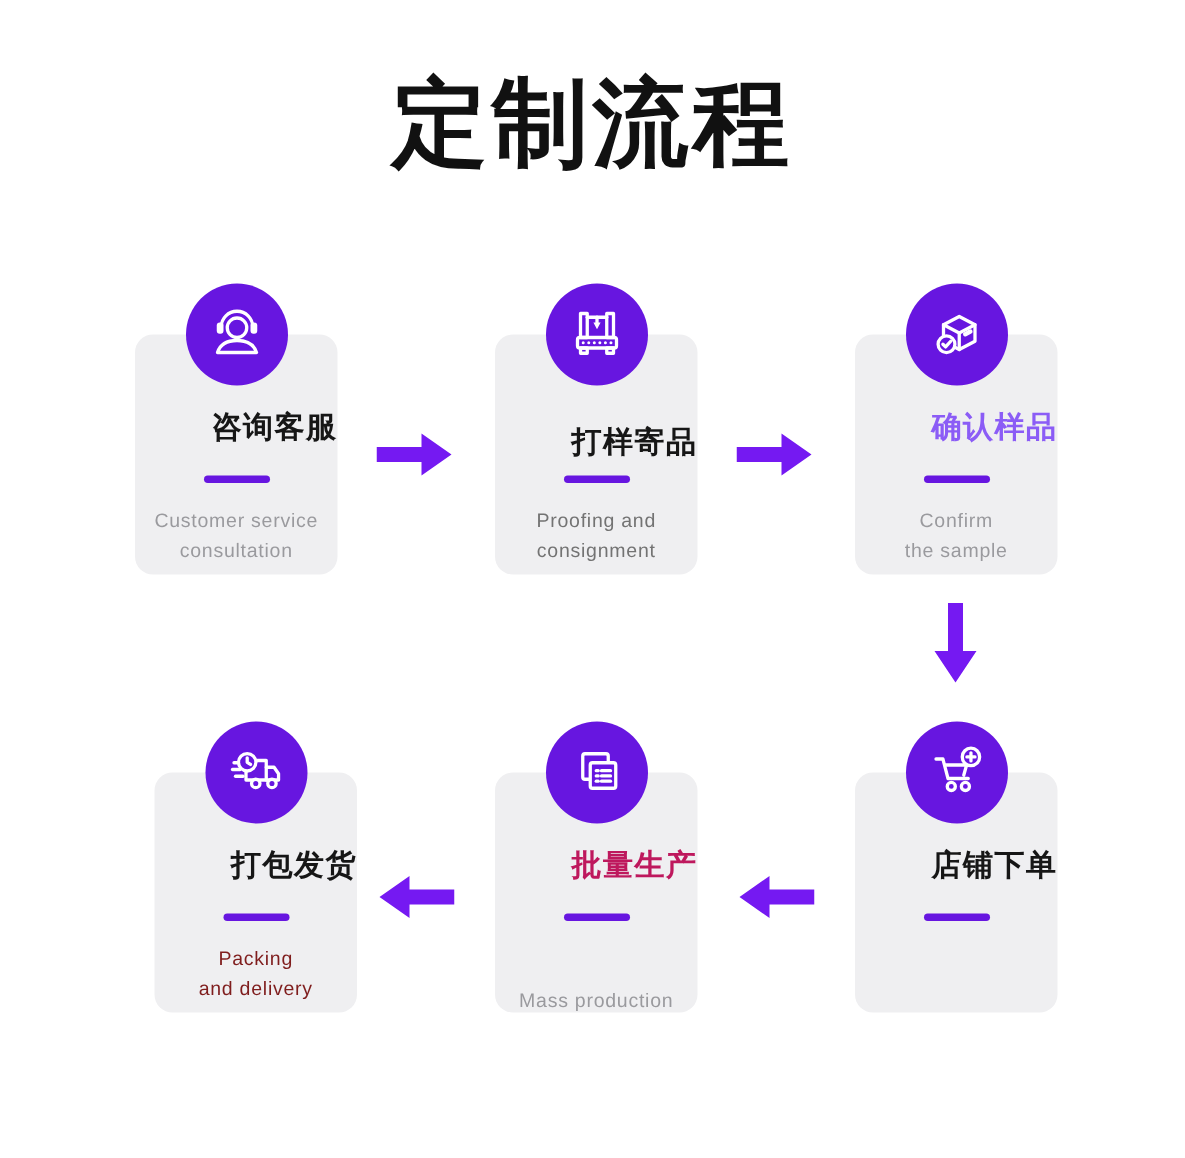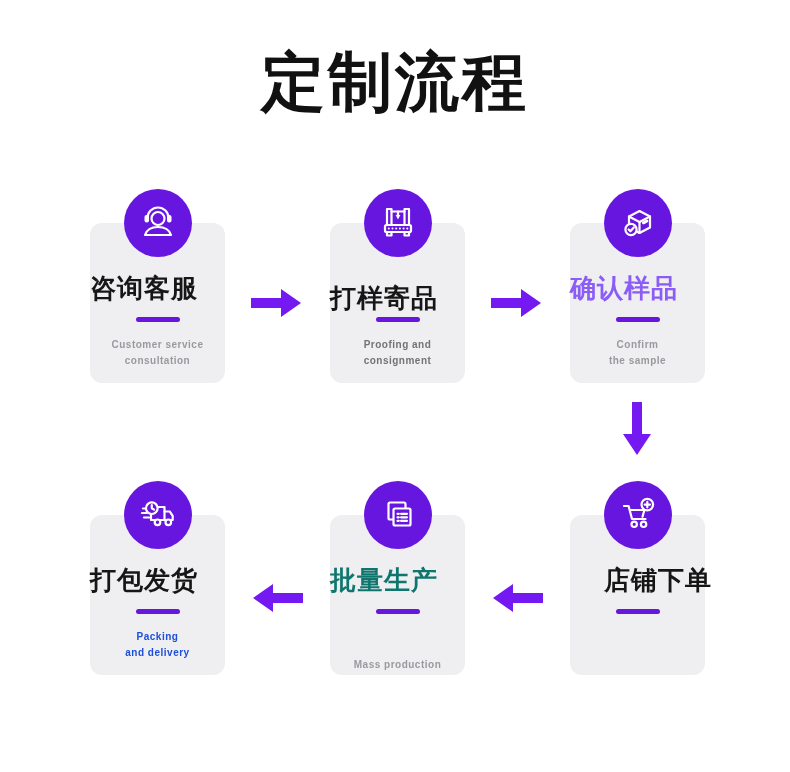--- a/index.html
+++ b/index.html
@@ -22,44 +22,44 @@
     position:absolute;
     width:135px; height:160px;
     background:#efeff1;
     border-radius:12px;
   }
   .r1c1 { left:90px;  top:223px; }
   .r1c2 { left:330px; top:223px; }
   .r1c3 { left:570px; top:223px; }
   .r2c3 { left:570px; top:515px; }
   .r2c2 { left:330px; top:515px; }
-  .r2c1 { left:90px;  top:515px; }
+  .r2c1 { left:103px;  top:515px; }
   .icon-circle {
     position:absolute; top:-34px; left:50%;
     transform:translateX(-50%);
     width:68px; height:68px; border-radius:50%;
     background:#6716e0;
     display:flex; align-items:center; justify-content:center;
   }
   .card-title {
     position:absolute; top:48px; left:0; width:100%;
-    text-align:left;
-    font-size:26px; font-weight:800; letter-spacing:1px;
+    text-align:right;
+    font-size:20px; font-weight:800; letter-spacing:1px;
     color:#161616; white-space:nowrap;
   }
   .divider {
     position:absolute; top:94px; left:50%;
     transform:translateX(-50%);
     width:44px; height:5px; border-radius:3px;
     background:#6716e0;
   }
   .card-sub {
     position:absolute; top:114px; left:0; width:100%;
     text-align:center;
-    font-size:10px; font-weight:700; letter-spacing:0.5px;
+    font-size:13px; font-weight:400; letter-spacing:0.5px;
     line-height:1.55; color:#9a9a9e;
     white-space:pre-line;
   }
   .arrow { position:absolute; }
   .arrow-r1 { left:251px; top:285px; }
   .arrow-r2 { left:491px; top:285px; }
   .arrow-dn { left:619px; top:402px; }
   .arrow-l1 { left:491px; top:580px; }
   .arrow-l2 { left:251px; top:580px; }
   .icon-svg { stroke:#ffffff; fill:none; stroke-width:2.2; stroke-linecap:round; stroke-linejoin:round; }
@@ -151,42 +151,42 @@
         <rect x="10.5" y="7.5" width="17" height="17" rx="1.5"></rect>
         <rect x="15.5" y="13.5" width="17" height="17" rx="1.5" fill="#6716e0"></rect>
         <line x1="19.5" y1="18.8" x2="20.8" y2="18.8"></line>
         <line x1="23" y1="18.8" x2="29" y2="18.8"></line>
         <line x1="19.5" y1="22.3" x2="20.8" y2="22.3"></line>
         <line x1="23" y1="22.3" x2="29" y2="22.3"></line>
         <line x1="19.5" y1="25.8" x2="20.8" y2="25.8"></line>
         <line x1="23" y1="25.8" x2="29" y2="25.8"></line>
       </svg>
     </div>
-    <div class="card-title" style="color: #0f766e;">批量生产</div>
+    <div class="card-title" style="color: #be185d;">批量生产</div>
     <div class="divider" style="background-color: rgb(103, 22, 224);"></div>
     <div class="card-sub" style="color: rgb(154, 154, 158); margin-top: 28px;">Mass production</div>
   </div>
 
   <div class="card r2c1" style="background-color: rgb(239, 239, 241);">
     <div class="icon-circle" style="background-color: rgb(103, 22, 224);">
       <svg class="icon-svg" width="40" height="40" viewBox="0 0 40 40">
         <rect x="13" y="12" width="13.5" height="13"></rect>
         <path d="M26.5,16.5 h5.2 l3,4.3 v4.2 h-8.2"></path>
         <line x1="5" y1="13.5" x2="9.5" y2="13.5"></line>
         <line x1="4" y1="18" x2="9" y2="18"></line>
         <line x1="6" y1="22.5" x2="11" y2="22.5"></line>
         <circle cx="13.8" cy="13.2" r="5.8" fill="#6716e0"></circle>
         <path d="M13.8,10.2 v3 l2.2,1.4"></path>
         <circle cx="19.5" cy="27.3" r="2.8" fill="#6716e0"></circle>
         <circle cx="30.3" cy="27.3" r="2.8" fill="#6716e0"></circle>
       </svg>
     </div>
     <div class="card-title" style="color: rgb(22, 22, 22);">打包发货</div>
     <div class="divider" style="background-color: rgb(103, 22, 224);"></div>
-    <div class="card-sub" style="color: #1d4ed8;">Packing
+    <div class="card-sub" style="color: #7f1d1d;">Packing
 and delivery</div>
   </div>
 
   <svg class="arrow arrow-r1" width="52" height="36" viewBox="0 0 52 36">
     <polygon points="0,13 30,13 30,4 50,18 30,32 30,23 0,23" fill="#7519f2"></polygon>
   </svg>
   <svg class="arrow arrow-r2" width="52" height="36" viewBox="0 0 52 36">
     <polygon points="0,13 30,13 30,4 50,18 30,32 30,23 0,23" fill="#7519f2"></polygon>
   </svg>
   <svg class="arrow arrow-dn" width="36" height="56" viewBox="0 0 36 56">

